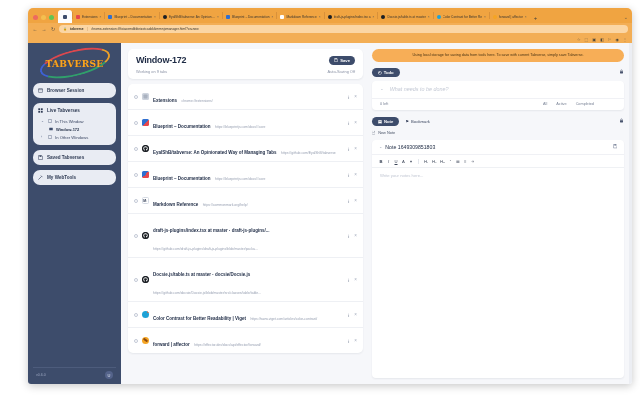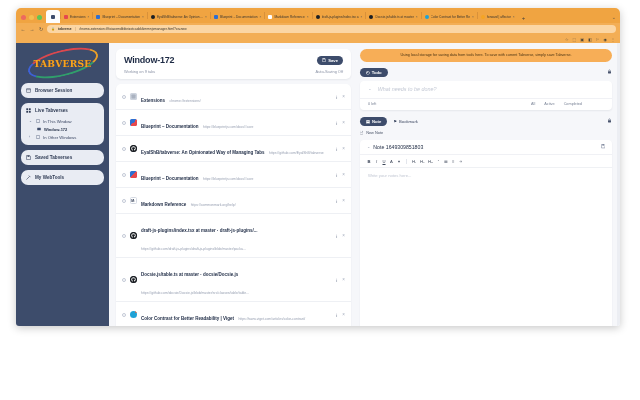--- a/index.html
+++ b/index.html
@@ -6,22 +6,22 @@
   html, body {
     width: 640px; height: 400px;
     background: #ffffff;
     font-family: "Liberation Sans", sans-serif;
     overflow: hidden;
   }
 
   
   #browser-window {
     position: absolute;
-    left: 16px; top: 8px;
-    width: 604px; height: 318px;
+    left: 28px; top: 8px;
+    width: 604px; height: 376px;
     background: #ffffff;
     border-radius: 5px 5px 3px 3px;
     box-shadow: 0 2px 8px rgba(0,0,0,0.22);
     overflow: hidden;
   }
 
   
   #tabstrip {
     height: 15px;
     background: #f0a441;

